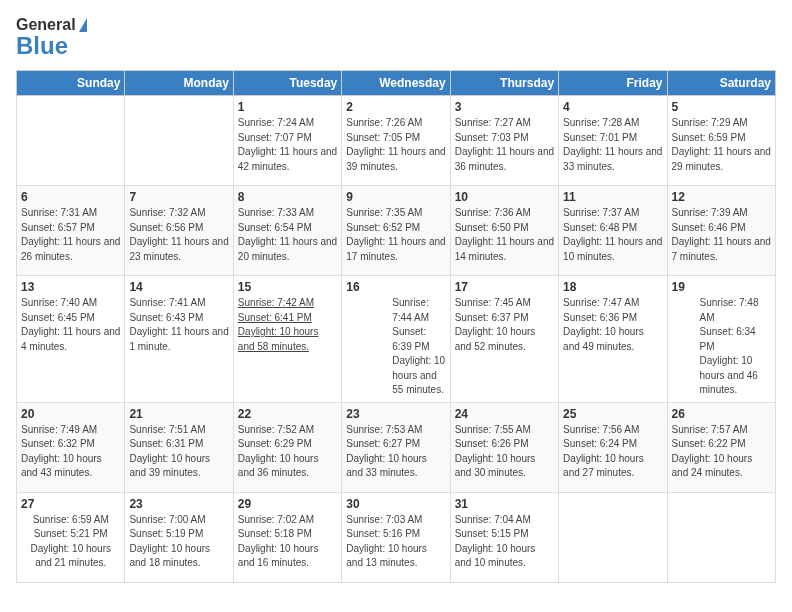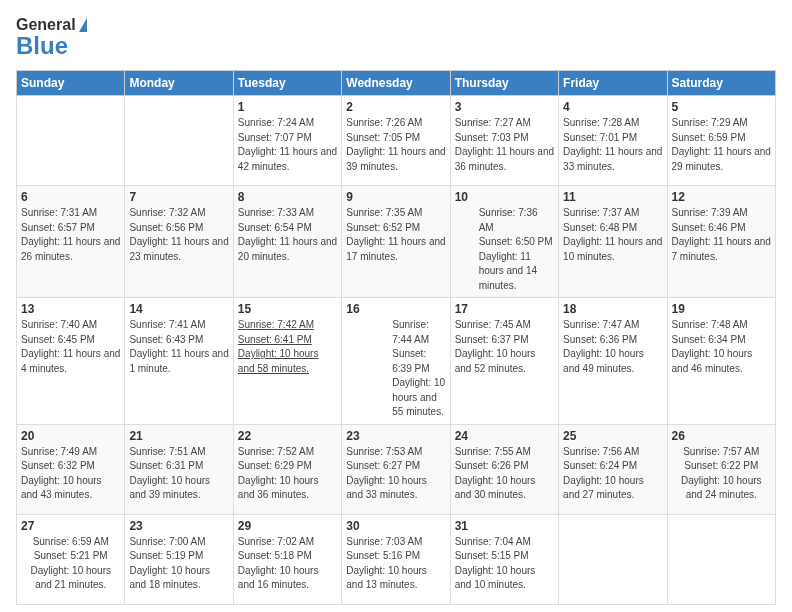--- a/index.html
+++ b/index.html
@@ -41,21 +41,21 @@
     }
     table {
       width: 100%;
       border-collapse: collapse;
       font-size: 10.5px;
     }
     thead tr th {
       background-color: #3a7fc1;
       color: white;
       padding: 5px 4px;
-      text-align: left;
+      text-align: right;
       font-size: 12px;
       font-weight: bold;
       border: 1px solid #ccc;
     }
     tbody tr td {
       border: 1px solid #ddd;
       vertical-align: top;
       padding: 4px 4px;
       width: calc(100% / 7);
       min-height: 80px;
@@ -173,21 +173,21 @@
 Daylight: 11 hours and 20 minutes.</div>
         </td>
         <td>
           <span class="day-number">9</span>
           <div class="day-info" style="white-space: pre-line;">Sunrise: 7:35 AM
 Sunset: 6:52 PM
 Daylight: 11 hours and 17 minutes.</div>
         </td>
         <td>
           <span class="day-number">10</span>
-          <div class="day-info" style="white-space: pre-line; margin-left: 24px;">Sunrise: 7:36 AM
+          <div class="day-info" style="white-space: pre-line;">Sunrise: 7:36 AM
 Sunset: 6:50 PM
 Daylight: 11 hours and 14 minutes.</div>
         </td>
         <td>
           <span class="day-number">11</span>
           <div class="day-info" style="white-space: pre-line;">Sunrise: 7:37 AM
 Sunset: 6:48 PM
 Daylight: 11 hours and 10 minutes.</div>
         </td>
         <td>
@@ -229,21 +229,21 @@
 Daylight: 10 hours and 52 minutes.</div>
         </td>
         <td>
           <span class="day-number">18</span>
           <div class="day-info" style="white-space: pre-line;">Sunrise: 7:47 AM
 Sunset: 6:36 PM
 Daylight: 10 hours and 49 minutes.</div>
         </td>
         <td>
           <span class="day-number">19</span>
-          <div class="day-info" style="white-space: pre-line;">Sunrise: 7:48 AM
+          <div class="day-info" style="white-space: pre-line; margin-left: 28px;">Sunrise: 7:48 AM
 Sunset: 6:34 PM
 Daylight: 10 hours and 46 minutes.</div>
         </td>
       </tr>
       <tr>
         <td>
           <span class="day-number">20</span>
           <div class="day-info" style="white-space: pre-line;">Sunrise: 7:49 AM
 Sunset: 6:32 PM
 Daylight: 10 hours and 43 minutes.</div>
@@ -273,21 +273,21 @@
 Daylight: 10 hours and 30 minutes.</div>
         </td>
         <td>
           <span class="day-number">25</span>
           <div class="day-info" style="white-space: pre-line;">Sunrise: 7:56 AM
 Sunset: 6:24 PM
 Daylight: 10 hours and 27 minutes.</div>
         </td>
         <td>
           <span class="day-number">26</span>
-          <div class="day-info" style="white-space: pre-line; text-align: center;">Sunrise: 7:57 AM
+          <div class="day-info" style="white-space: pre-line;">Sunrise: 7:57 AM
 Sunset: 6:22 PM
 Daylight: 10 hours and 24 minutes.</div>
         </td>
       </tr>
       <tr>
         <td>
           <span class="day-number">27</span>
           <div class="day-info" style="white-space: pre-line; text-align: center;">Sunrise: 6:59 AM
 Sunset: 5:21 PM
 Daylight: 10 hours and 21 minutes.</div>

